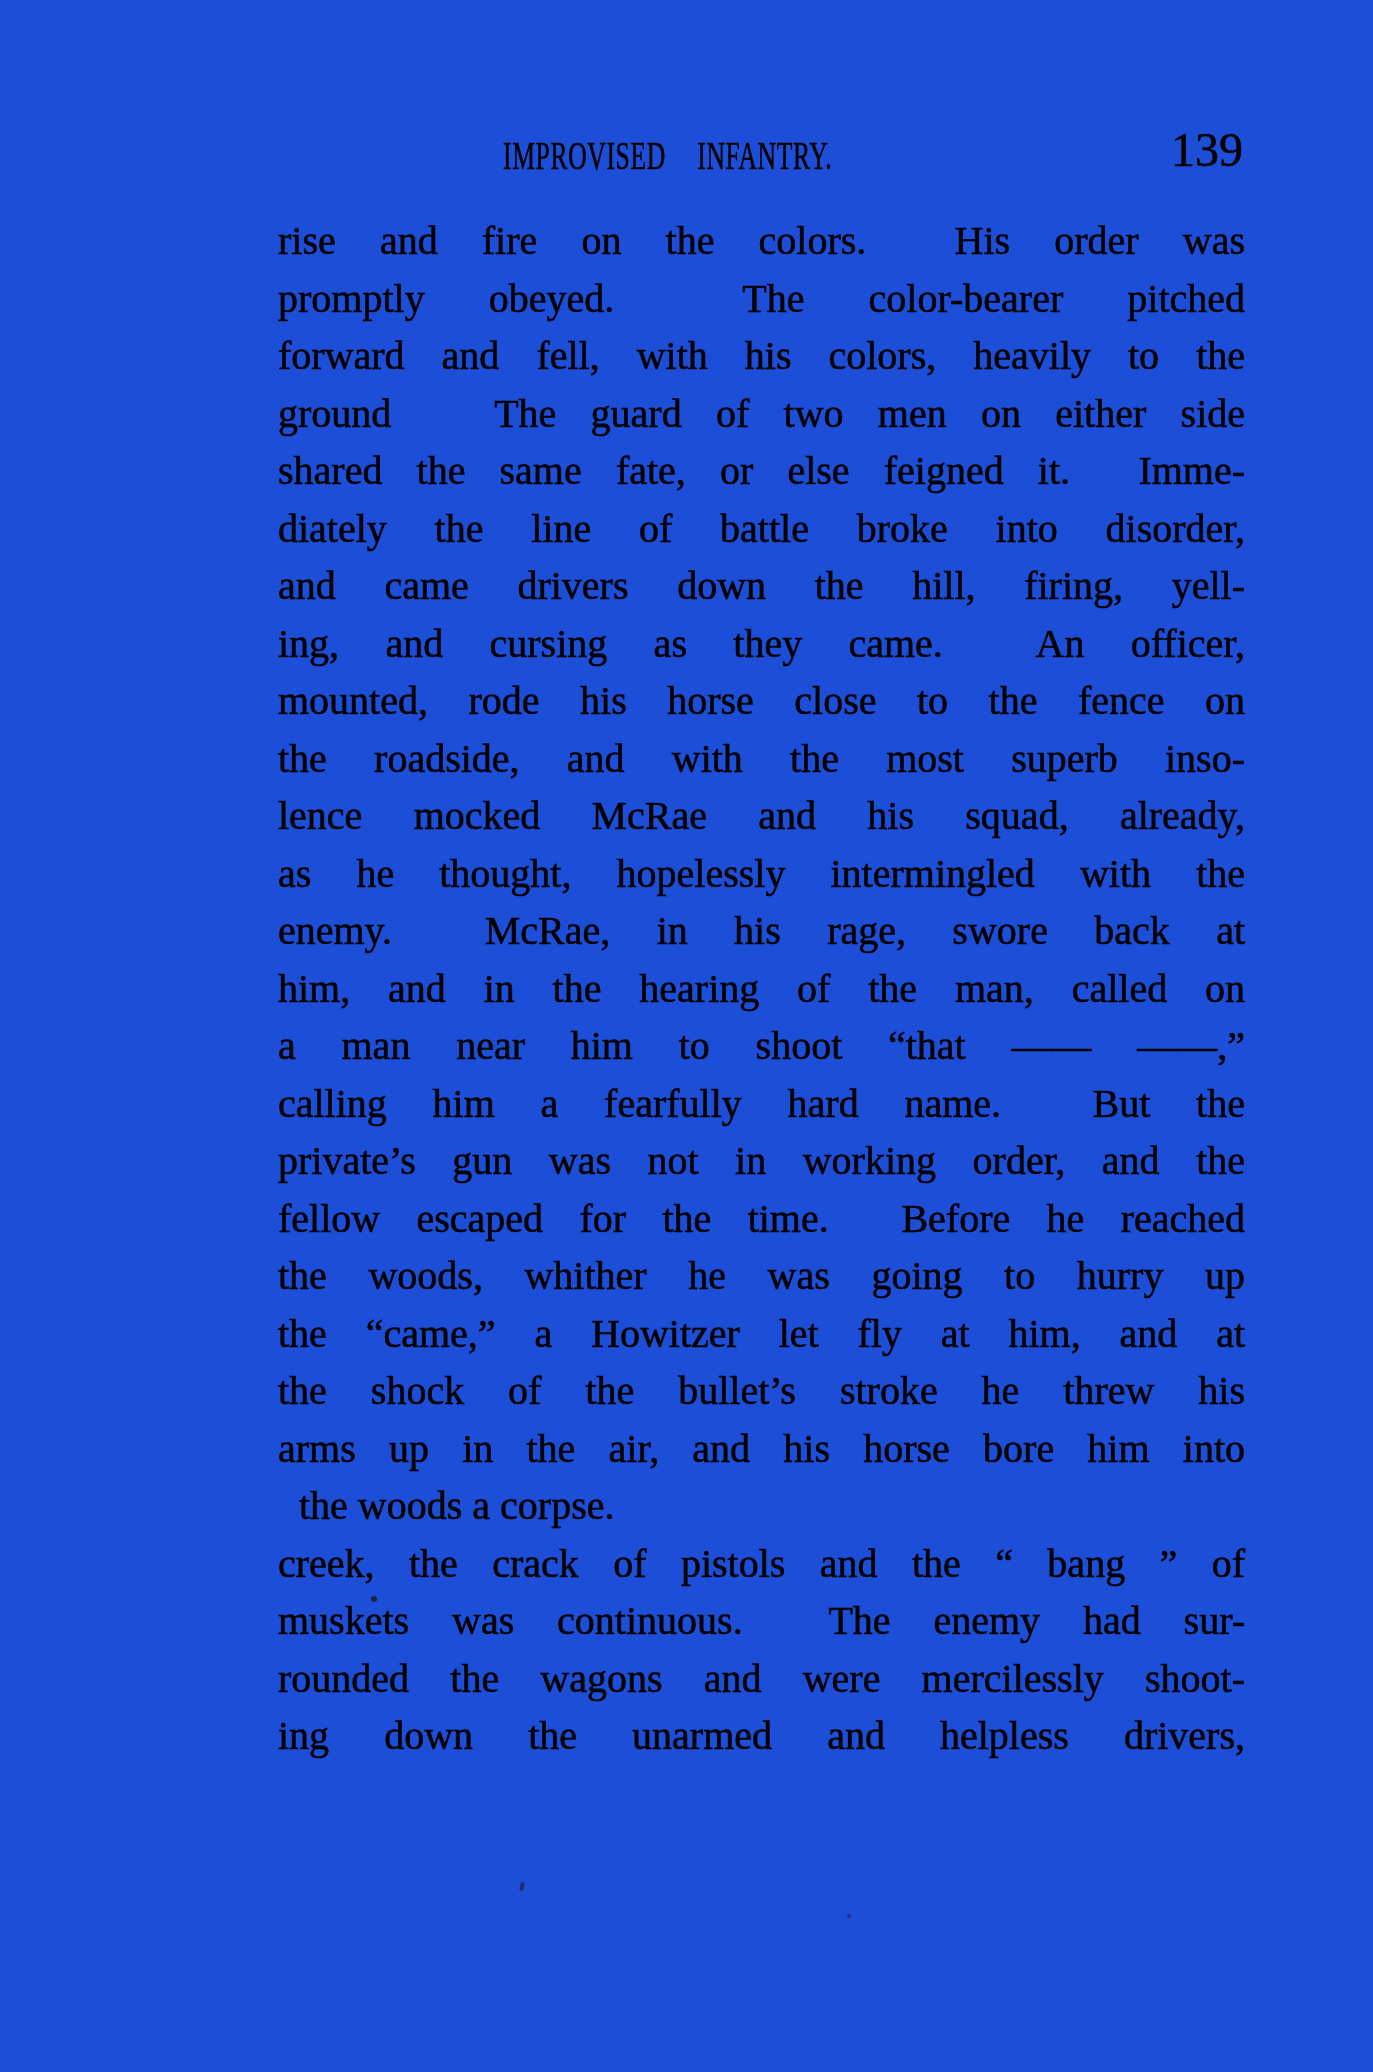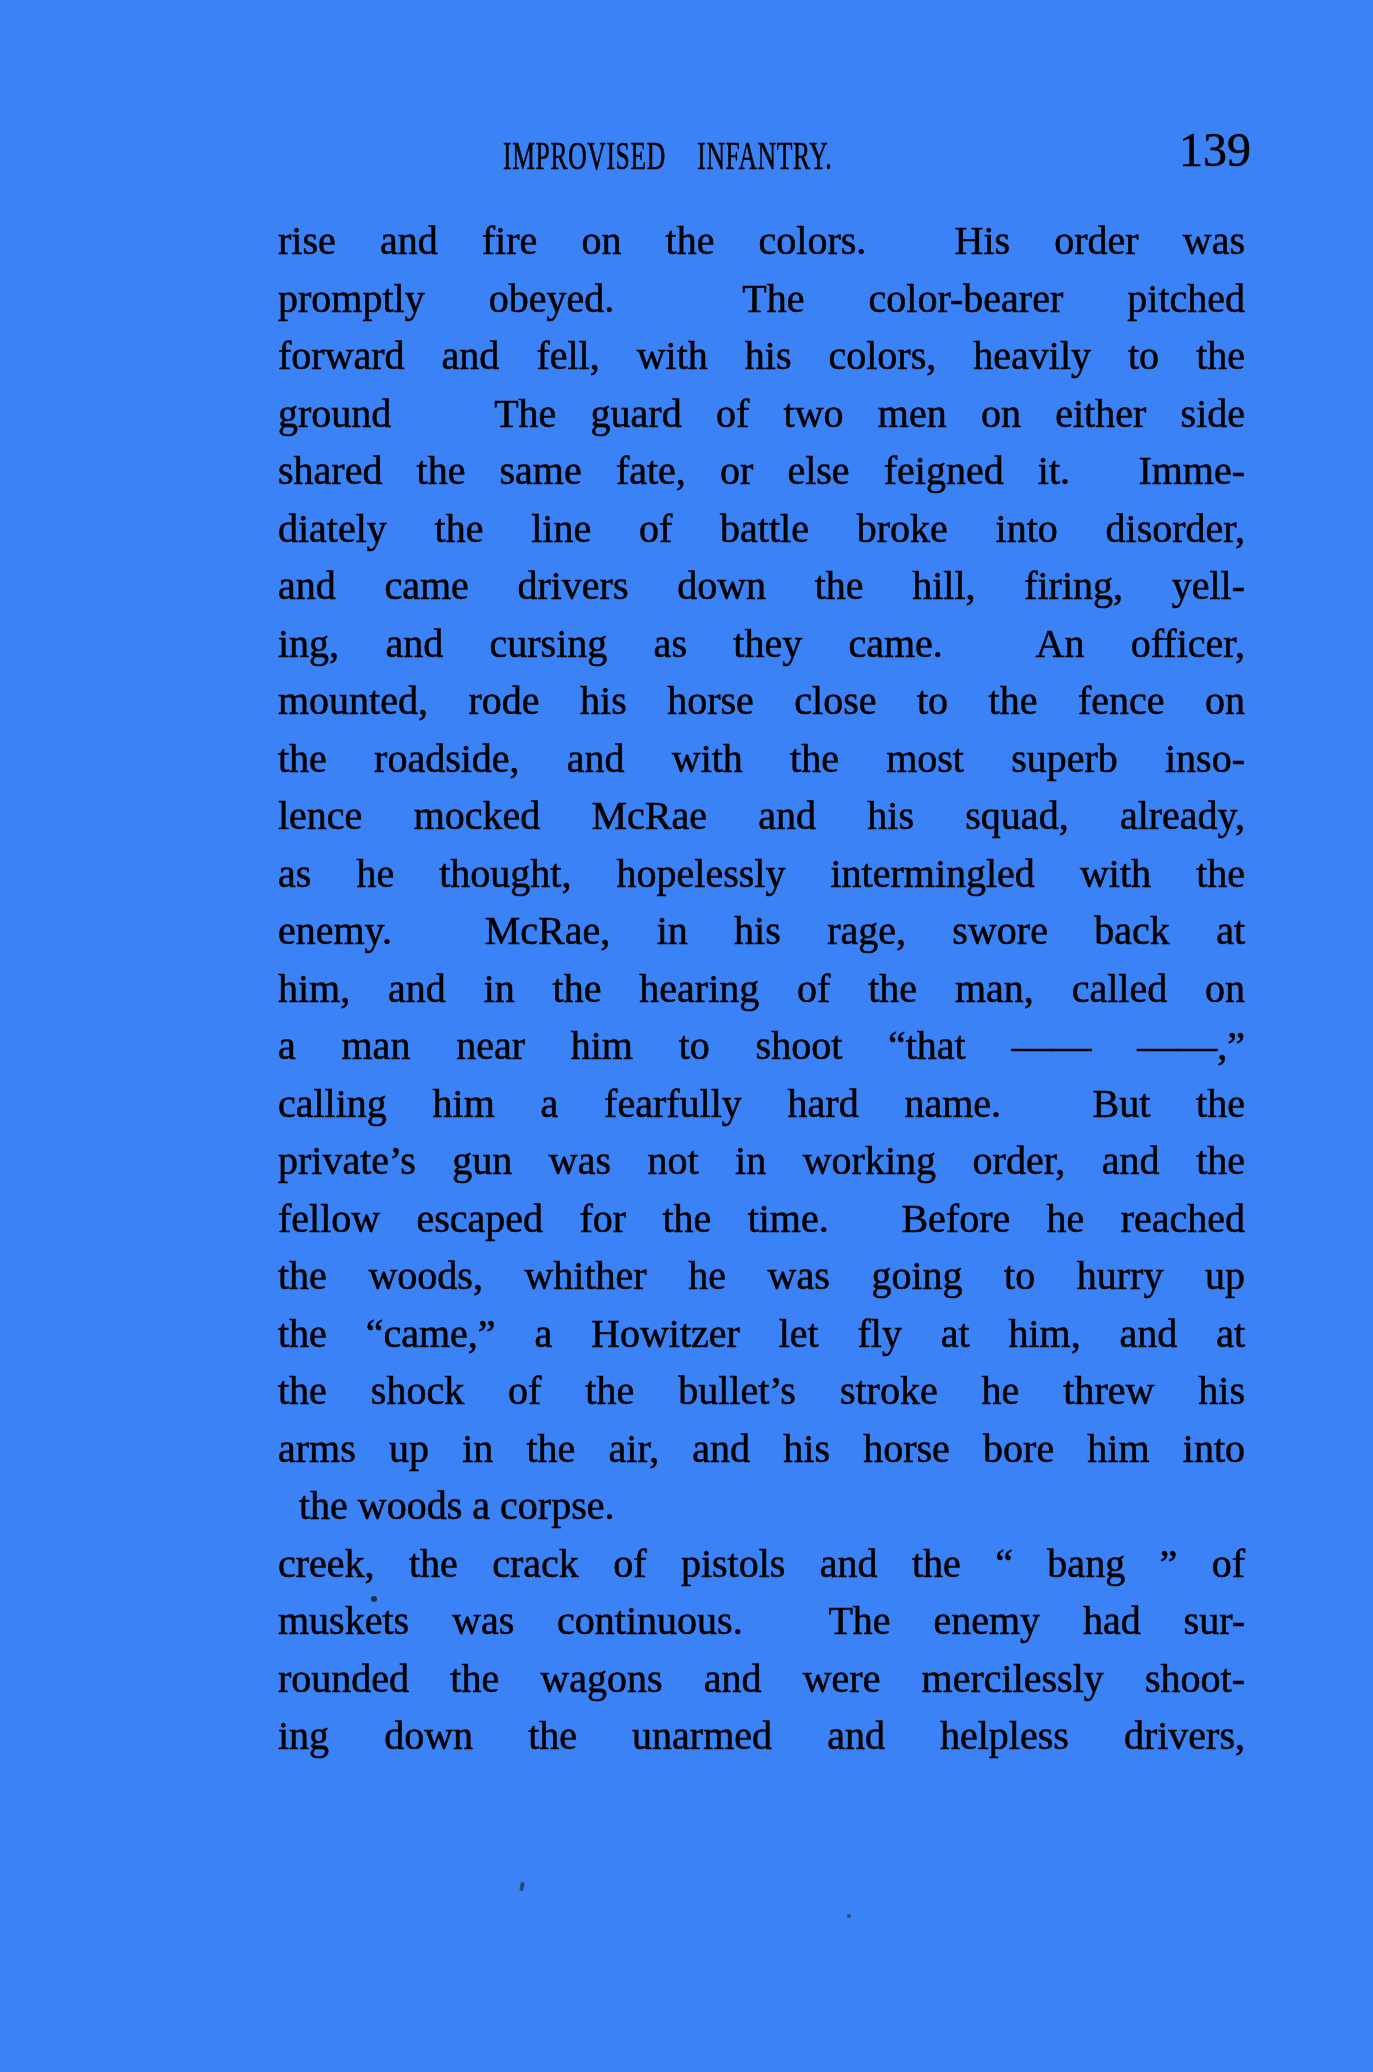--- a/index.html
+++ b/index.html
@@ -1,38 +1,38 @@
 <!DOCTYPE html>
 <html><head>
 <meta charset="utf-8">
 <style>
   html,body{margin:0;padding:0;background:#ffffff;}
   .page{
     position:relative;
     width:1373px;height:2072px;
-    background:#3b82f6;
+    background:#1d4ed8;
     color:#000000;
     font-family:"Liberation Serif","DejaVu Serif",serif;
     overflow:hidden;
   }
   .running-head{
     position:absolute;
     top:136px;left:503px;
     font-size:40px;line-height:1;
     letter-spacing:1px;
     word-spacing:38px;
     white-space:nowrap;
     transform:scaleX(0.64);
     transform-origin:left center;
     -webkit-text-stroke:0.6px #000;
   }
   .page-num{
     position:absolute;
     top:126px;left:1171px;
-    font-size:48px;line-height:1;margin-left:8px;
+    font-size:48px;line-height:1;
     -webkit-text-stroke:0.5px #000;
   }
   .body-text{
     position:absolute;
     top:212px;left:278px;width:967px;
     font-size:40px;
     line-height:57.5px;
     -webkit-text-stroke:0.55px #000;
   }
   .line{

